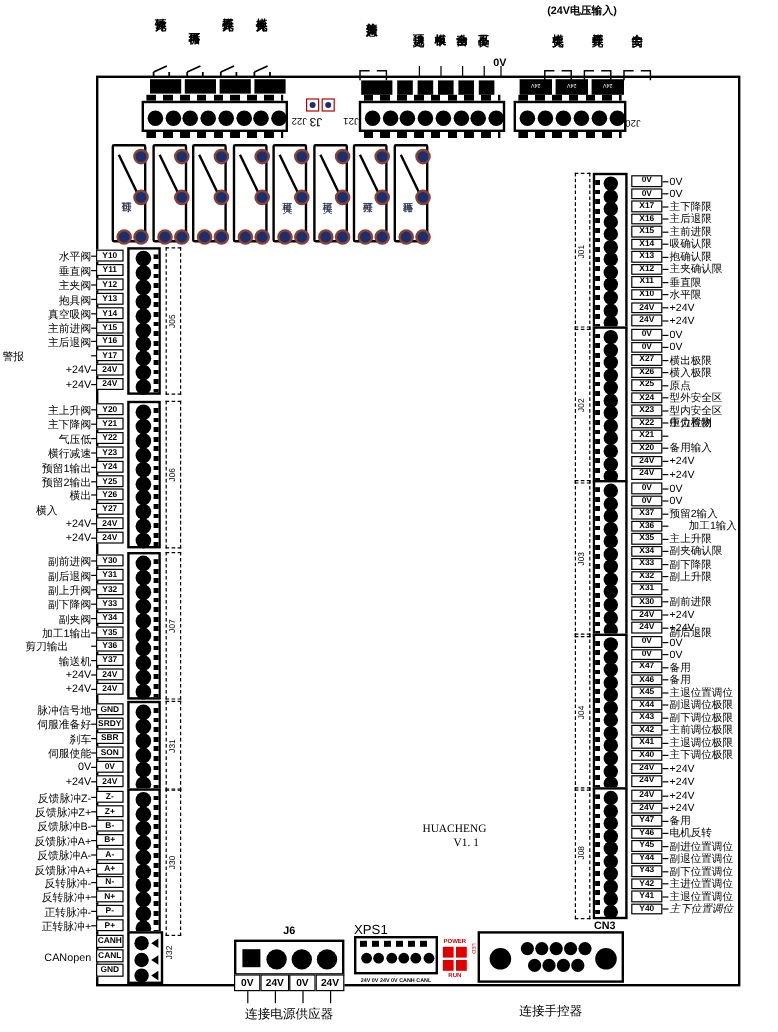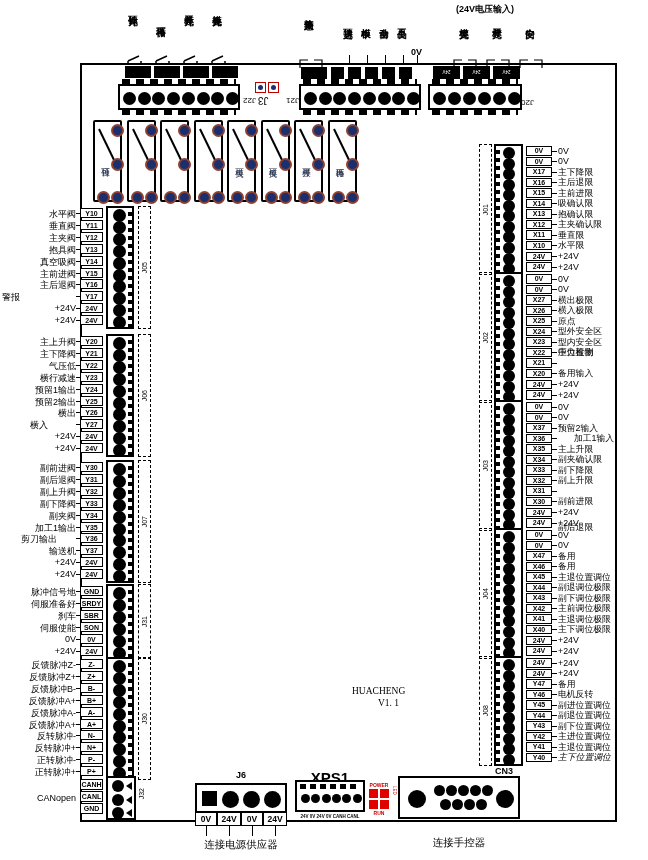--- a/index.html
+++ b/index.html
@@ -713,21 +713,21 @@
     </div>
     <div class="c pinbox" style="left: 195px; top: 812px; width: 22px; height: 14px; font-size: 8.5px; line-height: 12px;">0V</div>
     <div class="c" style="left: 206px; top: 826px; width: 1px; height: 10px; background: rgb(0, 0, 0);"></div>
     <div class="c pinbox" style="left: 217px; top: 812px; width: 24px; height: 14px; font-size: 8.5px; line-height: 12px;">24V</div>
     <div class="c" style="left: 229px; top: 826px; width: 1px; height: 10px; background: rgb(0, 0, 0);"></div>
     <div class="c pinbox" style="left: 241px; top: 812px; width: 22px; height: 14px; font-size: 8.5px; line-height: 12px;">0V</div>
     <div class="c" style="left: 252px; top: 826px; width: 1px; height: 10px; background: rgb(0, 0, 0);"></div>
     <div class="c pinbox" style="left: 263px; top: 812px; width: 24px; height: 14px; font-size: 8.5px; line-height: 12px;">24V</div>
     <div class="c" style="left: 275px; top: 826px; width: 1px; height: 10px; background: rgb(0, 0, 0);"></div>
     <div class="c" style="left: 180px; top: 838px; width: 122px; text-align: center; font-size: 10.5px;">连接电源供应器</div>
-    <div class="c" style="left: 295px; top: 769px; width: 70px; text-align: center; font-size: 15px; font-weight: bold;">XPS1</div>
+    <div class="c" style="left: 295px; top: 769px; width: 70px; text-align: left; font-size: 11px; font-weight: normal;">XPS1</div>
     <div class="c connbody" style="left: 295px; top: 780px; width: 70px; height: 32px;">
       <div style="position: absolute; left: 3px; top: 2px; width: 60px; height: 5px; background: repeating-linear-gradient(90deg, rgb(0, 0, 0) 0px, rgb(0, 0, 0) 6px, rgb(255, 255, 255) 6px, rgb(255, 255, 255) 10px);"></div>
       <div class="pincircle" style="left: 4px; top: 12px; width: 9px; height: 9px;"></div>
       <div class="pincircle" style="left: 14.3px; top: 12px; width: 9px; height: 9px;"></div>
       <div class="pincircle" style="left: 24.6px; top: 12px; width: 9px; height: 9px;"></div>
       <div class="pincircle" style="left: 34.9px; top: 12px; width: 9px; height: 9px;"></div>
       <div class="pincircle" style="left: 45.2px; top: 12px; width: 9px; height: 9px;"></div>
       <div class="pincircle" style="left: 55.5px; top: 12px; width: 9px; height: 9px;"></div>
     </div>
     <div class="c" style="left: 293px; top: 814px; width: 74px; font-size: 4.5px; text-align: center; font-weight: bold;">24V 0V 24V 0V CANH CANL</div>

